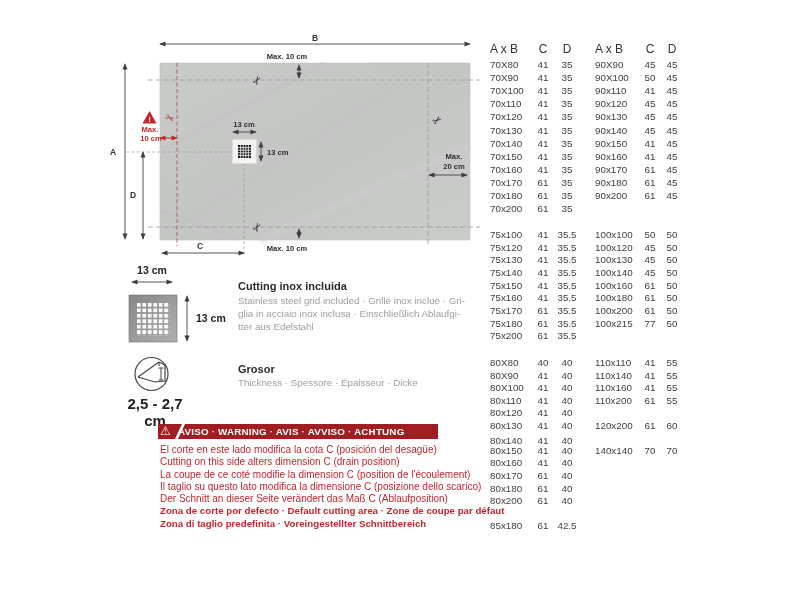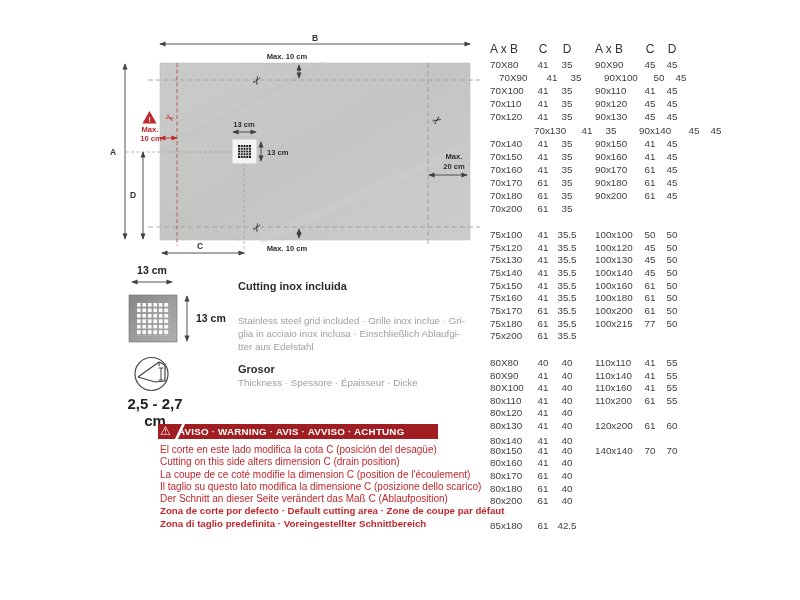--- a/index.html
+++ b/index.html
@@ -19,21 +19,21 @@
   .smallr{font:700 7.6px "Liberation Sans",sans-serif;fill:#c1272d;text-anchor:middle;}
   .sc{font-size:11px;fill:#1d1d1d;text-anchor:middle;}
   .scr{font-size:11px;fill:#c1272d;text-anchor:middle;}
 
   
   #grid-icon{left:125px;top:262px;}
   #thick-icon{left:130px;top:352px;}
   .gi-lbl{font:700 10.5px "Liberation Sans",sans-serif;fill:#222;text-anchor:middle;}
   .gi-lbl-l{font:700 10.5px "Liberation Sans",sans-serif;fill:#222;text-anchor:start;}
   .t-title{left:238px;top:280px;font-size:11px;font-weight:700;color:#2b2b2b;}
-  .t-desc{left:238px;top:294px;width:250px;font-size:9.8px;color:#9da0a0;line-height:13px;margin-top:20px;}
+  .t-desc{left:238px;top:294px;width:250px;font-size:9.8px;color:#9da0a0;line-height:13px;}
   .t-grosor{left:238px;top:363px;font-size:11px;font-weight:700;color:#2b2b2b;}
   .t-thick{left:238px;top:377px;width:250px;font-size:9.8px;color:#9da0a0;}
   .lbl-range{left:124px;top:395px;width:62px;text-align:center;font-weight:700;font-size:15px;color:#222;}
 
   
   .warn-bar{left:158px;top:424px;width:280px;height:15px;}
   .warn-bar .main{position:absolute;left:20px;top:0;right:0;bottom:0;background:#a01d22;
       clip-path:polygon(7px 0,100% 0,100% 100%,0 100%);
       display:flex;align-items:center;justify-content:flex-start;}
   .warn-bar .iconzone{position:absolute;left:0;top:0;width:25px;height:15px;background:#a01d22;
@@ -220,21 +220,21 @@
     <div>
         <div class="tblock" id="tb0">
           <div class="trow" style="top: 0px;">
             <span class="cs1">70X80</span>
             <span class="cc1">41</span>
             <span class="cd1">35</span>
             <span class="cs2">90X90</span>
             <span class="cc2">45</span>
             <span class="cd2">45</span>
           </div>
-          <div class="trow" style="top: 13.1px; margin-left: 9px;">
+          <div class="trow" style="top: 13.1px;">
             <span class="cs1">70X90</span>
             <span class="cc1">41</span>
             <span class="cd1">35</span>
             <span class="cs2">90X100</span>
             <span class="cc2">50</span>
             <span class="cd2">45</span>
           </div>
           <div class="trow" style="top: 26.2px;">
             <span class="cs1">70X100</span>
             <span class="cc1">41</span>
@@ -252,21 +252,21 @@
             <span class="cd2">45</span>
           </div>
           <div class="trow" style="top: 52.4px;">
             <span class="cs1">70x120</span>
             <span class="cc1">41</span>
             <span class="cd1">35</span>
             <span class="cs2">90x130</span>
             <span class="cc2">45</span>
             <span class="cd2">45</span>
           </div>
-          <div class="trow" style="top: 65.5px; margin-left: 44px;">
+          <div class="trow" style="top: 65.5px;">
             <span class="cs1">70x130</span>
             <span class="cc1">41</span>
             <span class="cd1">35</span>
             <span class="cs2">90x140</span>
             <span class="cc2">45</span>
             <span class="cd2">45</span>
           </div>
           <div class="trow" style="top: 78.6px;">
             <span class="cs1">70x140</span>
             <span class="cc1">41</span>

